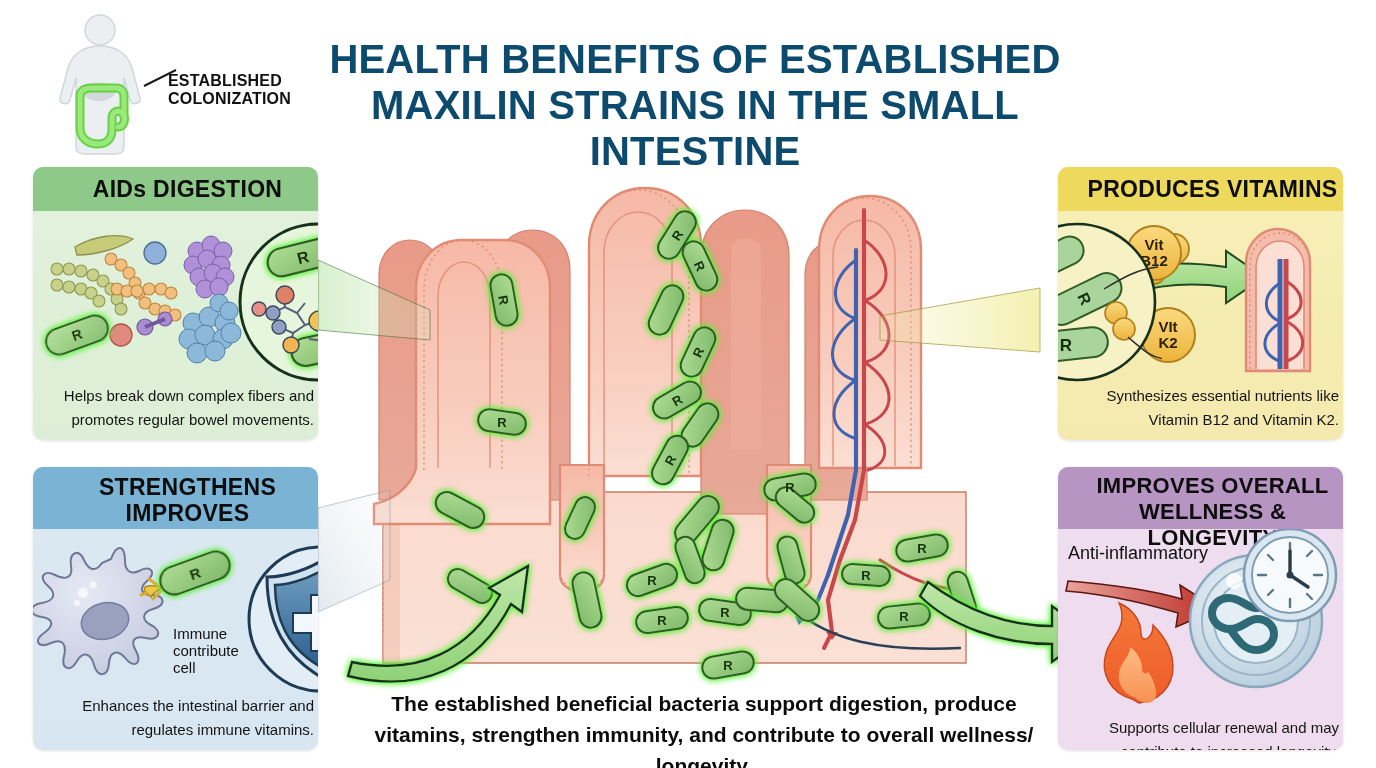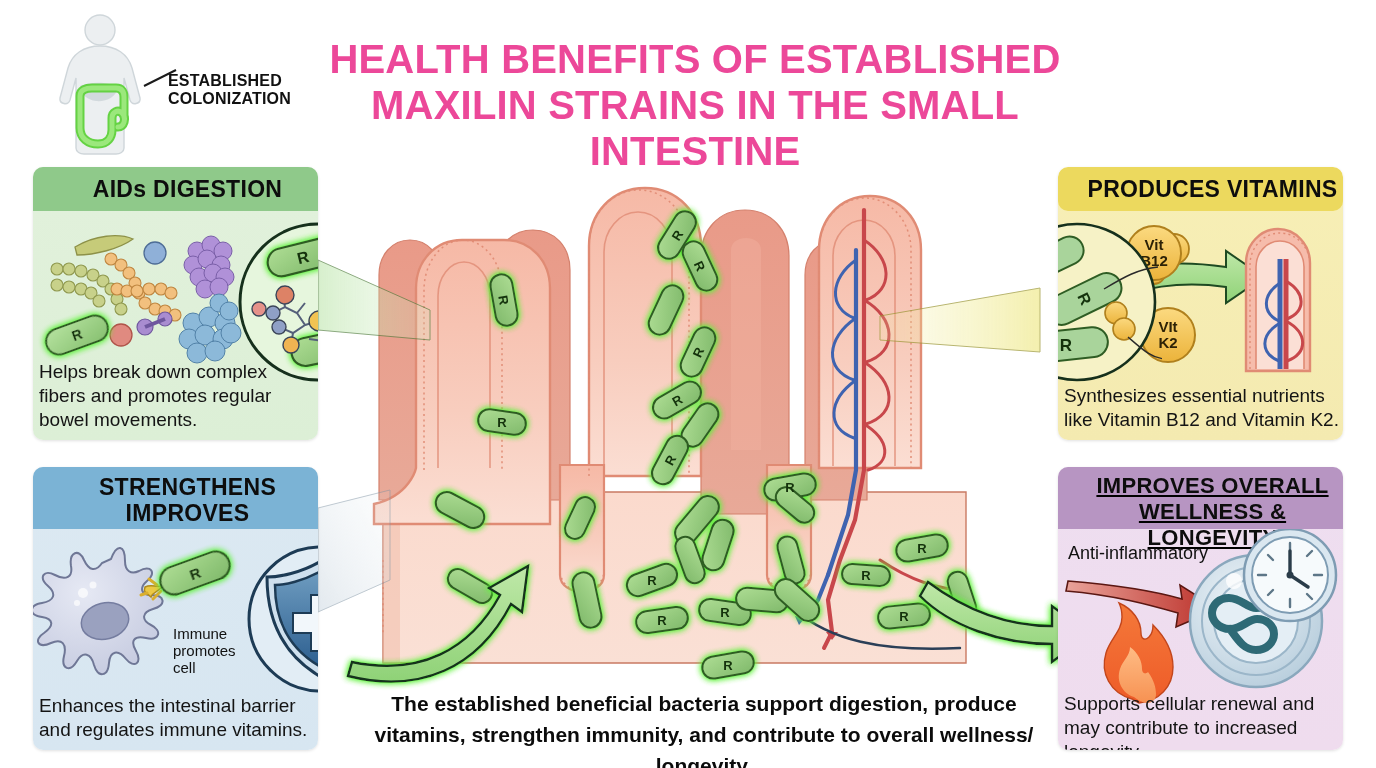--- a/index.html
+++ b/index.html
@@ -13,21 +13,21 @@
 
   
   .title {
     position: absolute; left: 270px; top: 36px; width: 850px;
     text-align: center;
     font-family: "Liberation Sans", sans-serif;
     font-weight: 700;
     font-size: 40px;
     line-height: 46px;
     letter-spacing: 0.2px;
-    color: #ec4899;
+    color: #0c4a6e;
   }
   .title .l2 { display:block; }
 
   
   .est-label {
     position: absolute; left: 168px; top: 72px;
     font-weight: 700; font-size: 16px; line-height: 18px;
     color: #111; letter-spacing: .2px;
   }
 
@@ -41,42 +41,42 @@
   .panel .hdr {
     text-align: center;
     font-weight: 700;
     color: #0d0d0d;
     letter-spacing: .3px;
     padding-left: 24px;
   }
   .panel .body { position: relative; width:100%; }
   .panel .desc {
     position: absolute; left: 6px; right: 4px; bottom: 8px;
-    text-align: left;
-    font-size: 19px; line-height: 24px;
+    text-align: right;
+    font-size: 15px; line-height: 24px;
     color: #141414;
   }
 
   #panel-digestion { left: 33px; top: 167px; width: 285px; height: 273px;
       background: linear-gradient(180deg,#e2f1dc 0%, #dcefd6 100%); }
   #panel-digestion .hdr { height: 44px; line-height: 44px; font-size: 23px;
       background: #8fc98a; }
 
   #panel-immunity { left: 33px; top: 467px; width: 285px; height: 283px;
       background: linear-gradient(180deg,#dce9f2 0%, #d7e6f1 100%); }
   #panel-immunity .hdr { height: 62px; font-size: 23px; padding-top: 7px; line-height: 26px;
       background: #7bb3d5; }
 
   #panel-vitamins { left: 1058px; top: 167px; width: 285px; height: 273px;
       background: linear-gradient(180deg,#f7efb6 0%, #f4eab0 100%); }
   #panel-vitamins .hdr { height: 44px; line-height: 44px; font-size: 23px;
-      background: #ecd95e; border-radius: 10px; }
+      background: #ecd95e; }
 
   #panel-wellness { left: 1058px; top: 467px; width: 285px; height: 283px;
-      background: linear-gradient(180deg,#eedef0 0%, #efdcee 100%); text-decoration: underline; }
+      background: linear-gradient(180deg,#eedef0 0%, #efdcee 100%); }
   #panel-wellness .hdr { height: 62px; font-size: 22px; padding-top: 6px; line-height: 26px;
       background: #b795c2; }
 
   
   .caption {
     position: absolute; left: 348px; top: 688px; width: 712px;
     text-align: center;
     font-weight: 700; font-size: 21px; line-height: 31px;
     color: #0b0b0b;
   }
@@ -545,21 +545,21 @@
         <path d="M116,50 l8,6 M120,70 l8,-8 M108,66 l6,-2" stroke="#d9ae2e" stroke-width="3" stroke-linecap="round"></path>
 
         <g filter="url(#bglow)" transform="translate(162,44) rotate(-20)">
           <rect x="-36" y="-14" width="72" height="28" rx="14" fill="url(#bactG)" stroke="#2f5d24" stroke-width="2.2"></rect>
           <text x="0" y="6" font-size="15" font-weight="600" fill="#14320c" text-anchor="middle" font-family="Liberation Sans, sans-serif">R</text>
         </g>
       </svg>
 
       <div class="lbl" style="left:140px; top:96px; width:90px;">
         <span>Immune</span><br>
-        <span>promotes</span><br>
+        <span>contribute</span><br>
         <span>cell</span>
       </div>
 
       
       <svg style="position:absolute; left:208px; top:10px;" width="160" height="160" viewBox="0 0 160 160">
         <circle cx="80" cy="80" r="72" fill="#e2edf5" stroke="#1d3b55" stroke-width="3"></circle>
         <path d="M80,22 C100,34 122,38 134,38 C134,82 118,116 80,138 C42,116 26,82 26,38 C38,38 60,34 80,22 Z" fill="#cfe0ee" stroke="#1d3b55" stroke-width="3"></path>
         <path d="M80,32 C98,42 116,46 126,46 C126,82 112,110 80,128 C48,110 34,82 34,46 C44,46 62,42 80,32 Z" fill="url(#shieldG)" stroke="#1d3b55" stroke-width="2.5"></path>
         <path d="M70,56 l20,0 l0,18 l18,0 l0,20 l-18,0 l0,18 l-20,0 l0,-18 l-18,0 l0,-20 l18,0 z" fill="#f2f7fb" stroke="#1d3b55" stroke-width="2"></path>
       </svg>

